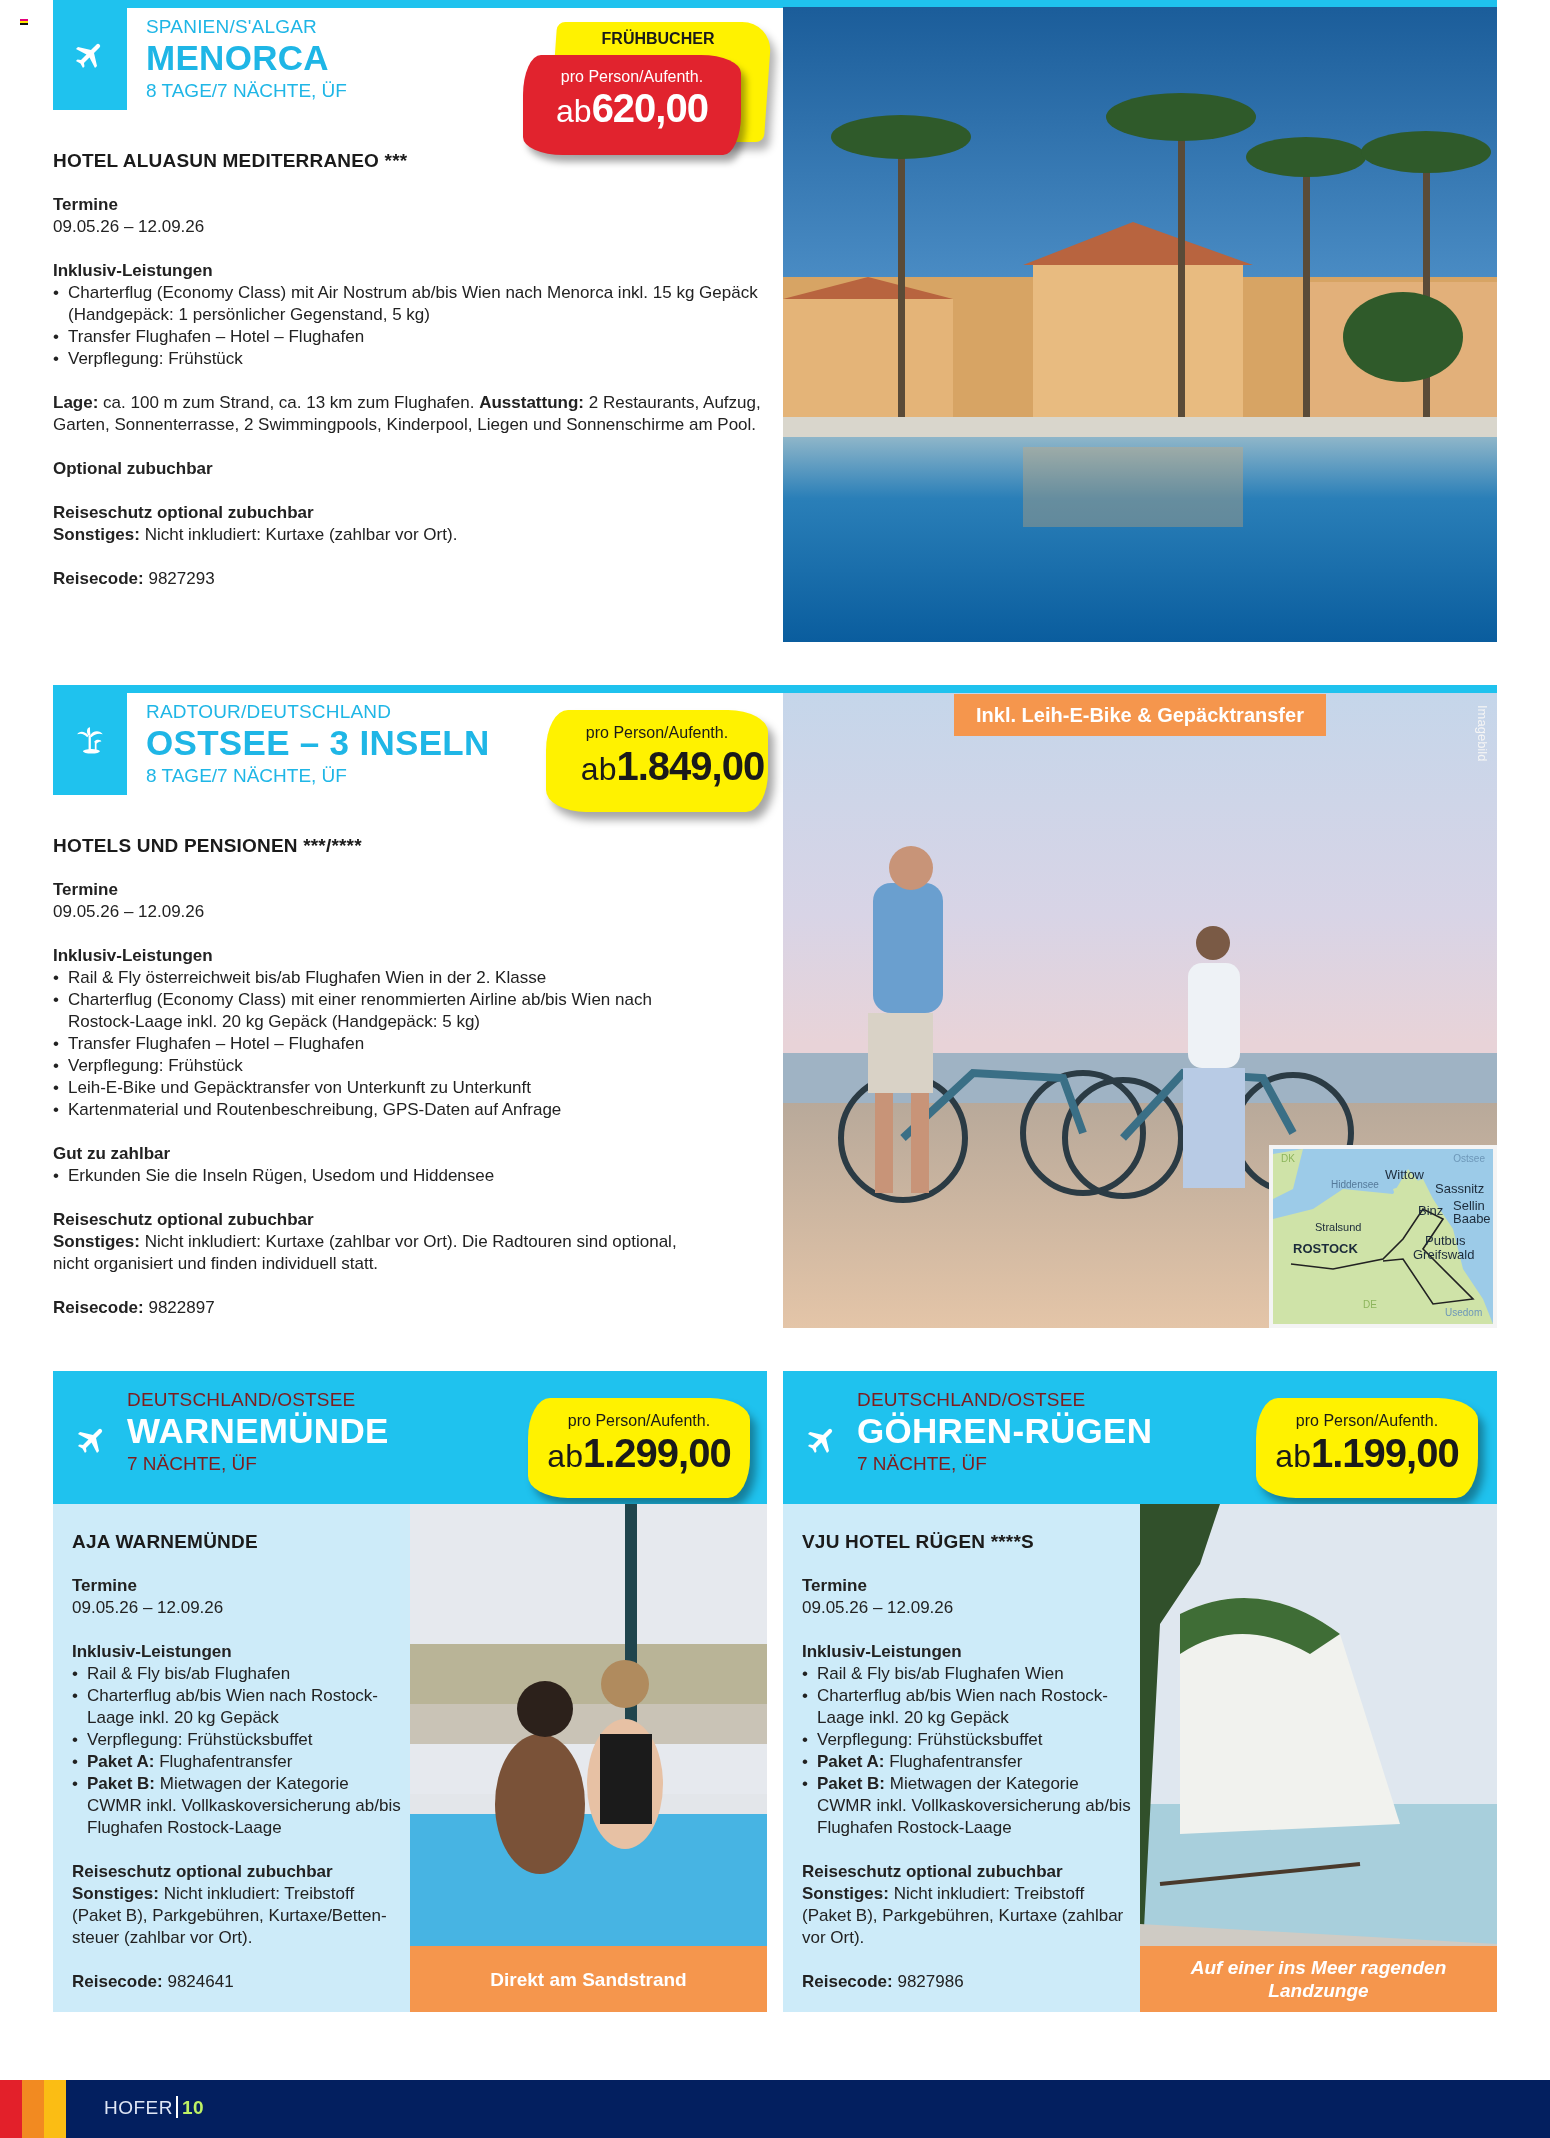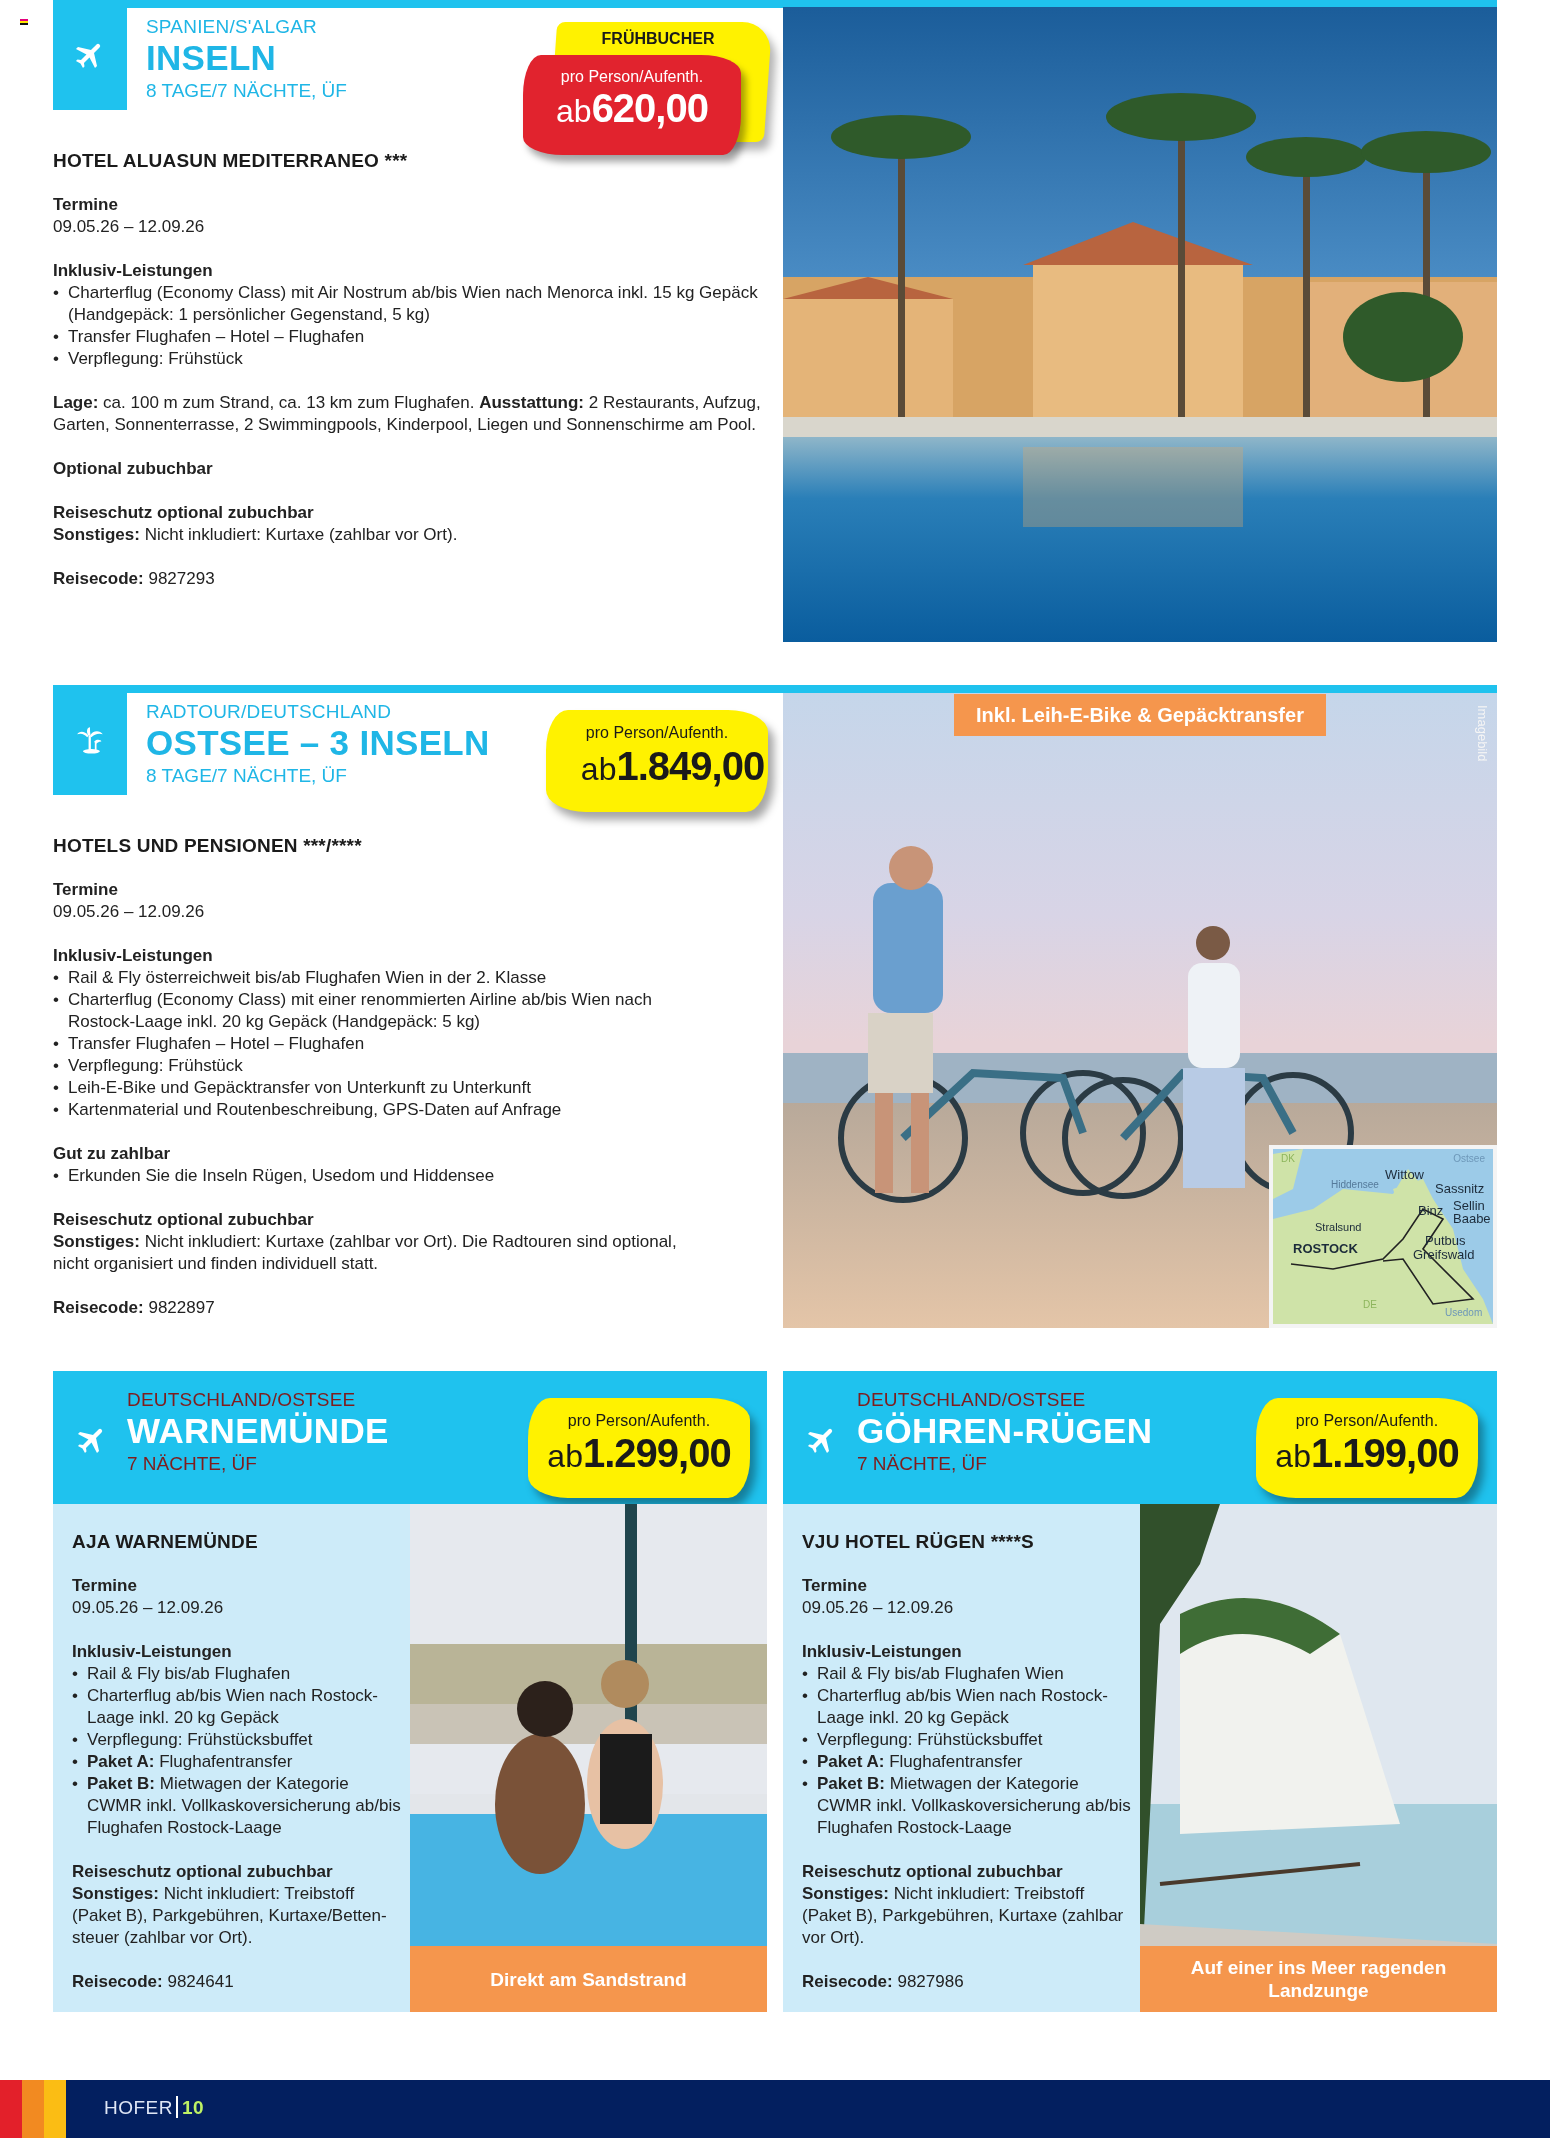--- a/index.html
+++ b/index.html
@@ -70,21 +70,21 @@
 
 <section class="offer" style="top:0; height:642px;">
   <div class="topbar"></div>
   <div class="iconbox">
     <svg viewBox="0 0 24 24">
         <path fill="#fff" d="M21 16v-2l-8-5V3.5A1.5 1.5 0 0 0 11.5 2 1.5 1.5 0 0 0 10 3.5V9l-8 5v2l8-2.5V19l-2 1.5V22l3.5-1 3.5 1v-1.5L13 19v-5.5z" transform="rotate(45 12 12)"></path>
       </svg>
   </div>
   <div class="heading">
     <div class="kicker">SPANIEN/S'ALGAR</div>
-    <div class="title">INSELN</div>
+    <div class="title">MENORCA</div>
     <div class="subline">8 TAGE/7 NÄCHTE, ÜF</div>
   </div>
 
   <div class="tag" style="left:470px; top:22px; width:250px; height:140px;">
     <div style="position:absolute; left:30px; top:0; width:215px; height:120px; background:#fff200; border-radius:8px 30px 8px 30px; transform:skewX(-4deg); box-shadow:6px 8px 8px rgba(0,0,0,0.3);"></div>
     <div style="position:absolute; left:30px; top:8px; width:210px; text-align:center; font-weight:bold; font-size:16px; color:#1a1a1a;">FRÜHBUCHER</div>
     <div style="position:absolute; left:0; top:33px; width:218px; height:100px; background:#e1232e; border-radius:18px 40px 18px 40px / 40px 18px 40px 18px; box-shadow:5px 7px 7px rgba(0,0,0,0.35);"></div>
     <div class="pp" style="top:46px; width:218px; color:#fff;">pro Person/Aufenth.</div>
     <div class="price" style="top:64px; width:218px;">
       <span class="ab" style="color:#fff;">ab</span><span class="amount" style="color:#fff;">620,00</span>
@@ -386,21 +386,21 @@
     <svg width="357" height="508" viewBox="0 0 357 508" preserveAspectRatio="none">
       <rect width="357" height="508" fill="#dfe7ef"></rect>
       <rect x="0" y="300" width="357" height="208" fill="#a8cfdc"></rect>
       <path d="M40 110 Q120 70 200 130 L260 320 L40 330 Z" fill="#f1f2ee"></path>
       <path d="M40 110 Q120 70 200 130 L170 150 Q100 110 40 150 Z" fill="#3f6d36"></path>
       <path d="M0 0 L80 0 L60 60 L20 120 L0 500 Z" fill="#31502b"></path>
       <path d="M0 420 L357 440 L357 508 L0 508 Z" fill="#cfcbc4"></path>
       <path d="M20 380 L220 360" stroke="#4a3a2c" stroke-width="4"></path>
     </svg>
   </div>
-  <div class="cbanner" style="padding:0 32px;">Auf einer ins Meer ragenden Landzunge</div>
+  <div class="cbanner" style="padding:0 32px;font-style:italic;">Auf einer ins Meer ragenden Landzunge</div>
 </section>
 
 <footer class="footer">
   <div class="stripe" style="left:0; background:#e3202a;"></div>
   <div class="stripe" style="left:22px; background:#f28a21;"></div>
   <div class="stripe" style="left:44px; background:#fbbd14;"></div>
   <div class="brand">
     <span>HOFER</span><span class="sep"></span><span class="pg">10</span>
   </div>
 </footer>

